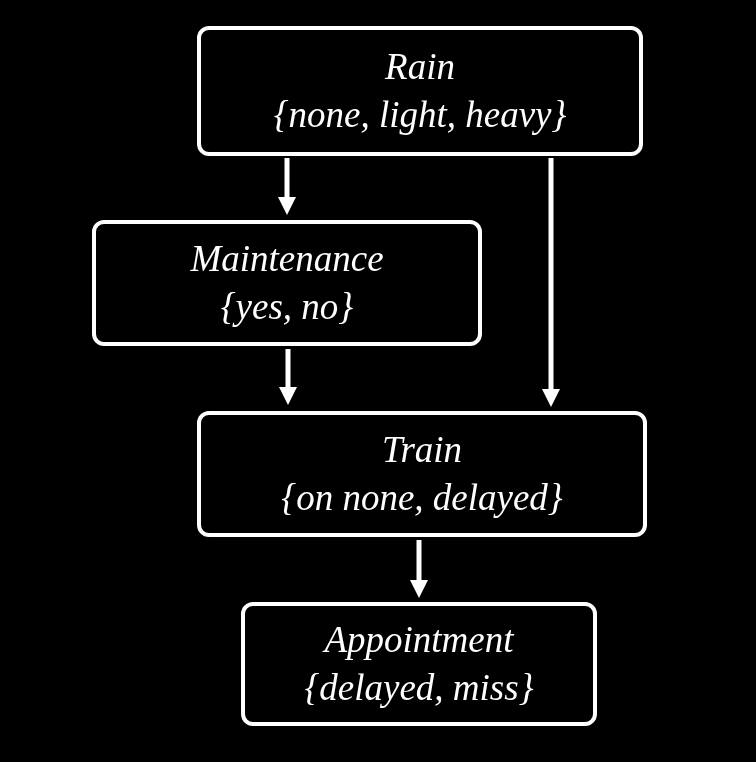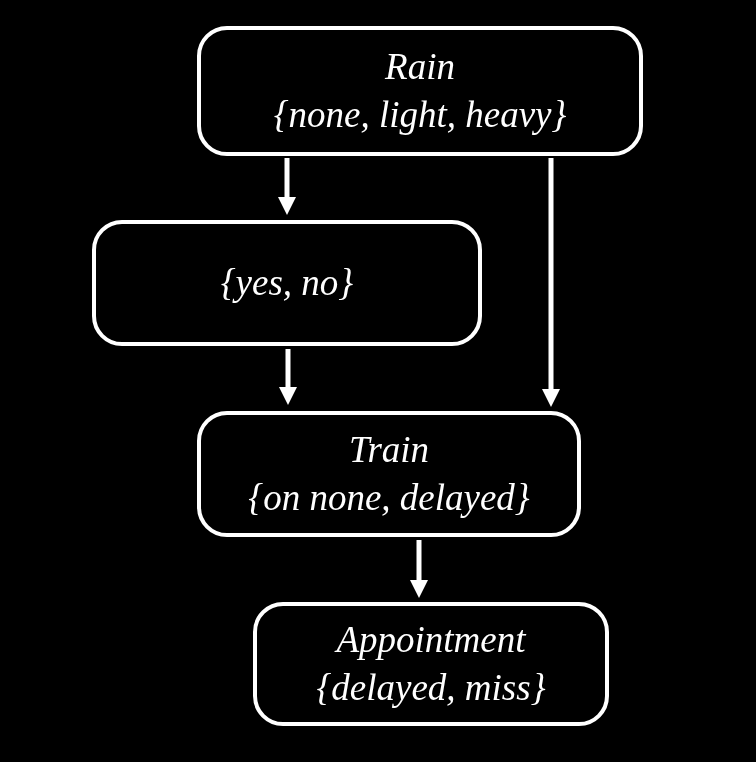--- a/index.html
+++ b/index.html
@@ -12,41 +12,41 @@
     width: 756px;
     height: 762px;
     background: #000000;
     overflow: hidden;
     font-family: "Liberation Serif", "DejaVu Serif", serif;
   }
   .node {
     position: absolute;
     box-sizing: border-box;
     border: 4px solid #ffffff;
-    border-radius: 30px;
+    border-radius: 12px;
     background: #000000;
     color: #ffffff;
     display: flex;
     flex-direction: column;
     align-items: center;
     justify-content: center;
     text-align: center;
     font-style: italic;
     font-size: 37px;
     line-height: 1.3;
     z-index: 2;
     font-family: Liberation Serif, serif;
   }
   .node-label, .node-values {
     white-space: nowrap;
   }
   #node-rain        { left: 197px; top: 26px;  width: 446px; height: 130px; }
   #node-maintenance { left: 92px;  top: 220px; width: 390px; height: 126px; }
-  #node-train       { left: 197px; top: 411px; width: 384px; height: 126px; }
-  #node-appointment { left: 253px; top: 602px; width: 356px; height: 124px; }
+  #node-train       { left: 197px; top: 411px; width: 450px; height: 126px; }
+  #node-appointment { left: 241px; top: 602px; width: 356px; height: 124px; }
   #edges-layer {
     position: absolute;
     left: 0;
     top: 0;
     width: 756px;
     height: 762px;
     z-index: 1;
   }
   #edges-layer line {
     stroke: #ffffff;
@@ -83,20 +83,21 @@
       <polygon points="419,598 410,580 428,580"></polygon>
     </g>
   </svg>
 
   <div class="node" id="node-rain">
     <div class="node-label">Rain</div>
     <div class="node-values">{none, light, heavy}</div>
   </div>
 
   <div class="node" id="node-maintenance">
+    <div class="node-label">Maintenance</div>
     <div class="node-values">{yes, no}</div>
   </div>
 
   <div class="node" id="node-train">
     <div class="node-label">Train</div>
     <div class="node-values">{on none, delayed}</div>
   </div>
 
   <div class="node" id="node-appointment">
     <div class="node-label">Appointment</div>

